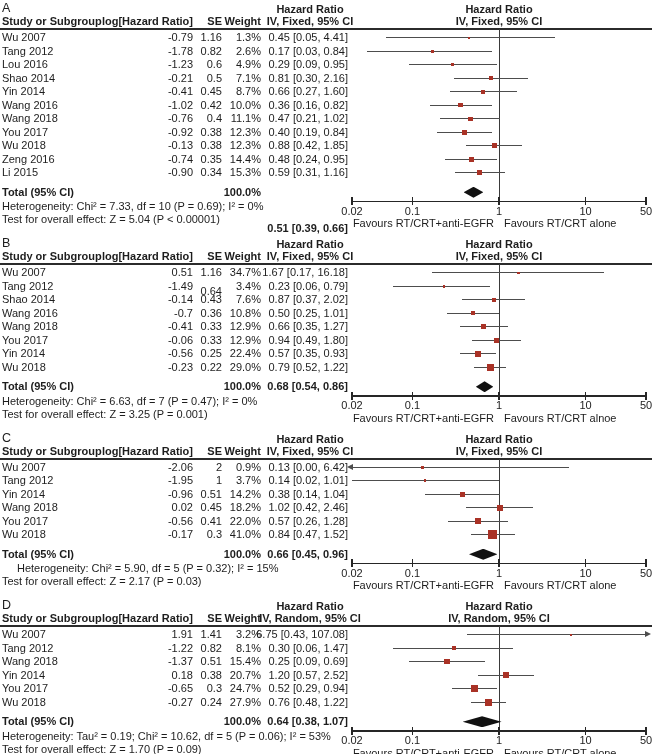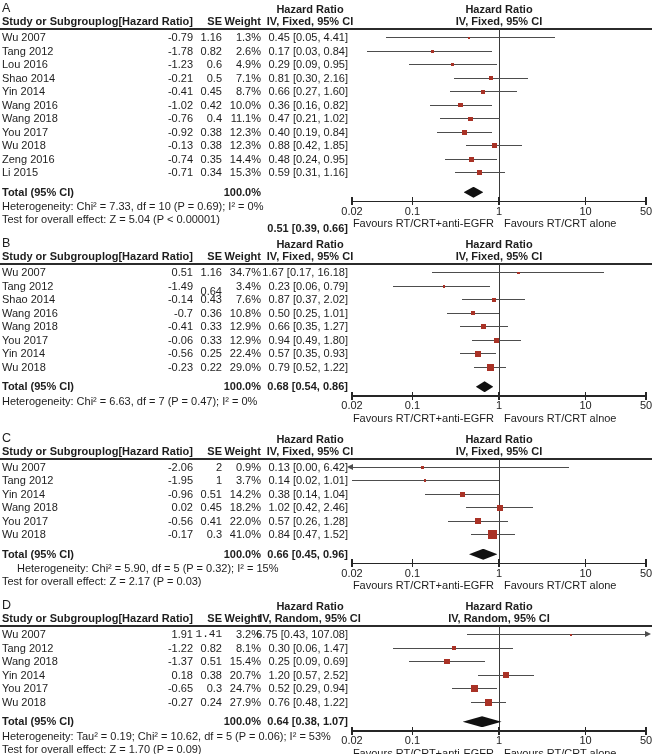--- a/index.html
+++ b/index.html
@@ -98,21 +98,21 @@
       <div class="ciline" style="left: 466.402px; top: 143.1px; width: 55.7141px; background: rgb(77, 77, 77);"></div>
       <div class="marker" style="left: 491.829px; top: 141.383px; width: 4.73463px; height: 4.73463px; background: rgb(169, 50, 38);"></div>
       <div class="t" style="left: 2px; top: 150.5px;">Zeng 2016</div>
       <div class="t" style="right: 459px; top: 150.5px;">-0.74</div>
       <div class="t" style="right: 430px; top: 150.5px;">0.35</div>
       <div class="t" style="right: 391px; top: 150.5px;">14.4%</div>
       <div class="t" style="right: 304px; top: 150.5px;">0.48 [0.24, 0.95]</div>
       <div class="ciline" style="left: 445.374px; top: 156.6px; width: 51.6986px; background: rgb(77, 77, 77);"></div>
       <div class="marker" style="left: 468.859px; top: 154.689px; width: 5.12289px; height: 5.12289px; background: rgb(169, 50, 38);"></div>
       <div class="t" style="left: 2px; top: 164px;">Li 2015</div>
-      <div class="t" style="right: 459px; top: 164px;">-0.71</div>
+      <div class="t" style="right: 459px; top: 164px;">-0.90</div>
       <div class="t" style="right: 430px; top: 164px;">0.34</div>
       <div class="t" style="right: 391px; top: 164px;">15.3%</div>
       <div class="t" style="right: 304px; top: 164px;">0.59 [0.31, 1.16]</div>
       <div class="ciline" style="left: 454.991px; top: 170.1px; width: 49.586px; background: rgb(77, 77, 77);"></div>
       <div class="marker" style="left: 476.533px; top: 168.11px; width: 5.28055px; height: 5.28055px; background: rgb(169, 50, 38);"></div>
       <div class="t b" style="left: 2px; top: 183.5px;">Total (95% CI)</div>
       <div class="t b" style="right: 391px; top: 183.5px;">100.0%</div>
       <div class="t b" style="right: 304px; top: 183.5px; margin-top: 36px;">0.51 [0.39, 0.66]</div>
       <div class="diamond" style="left: 463.618px; top: 184.75px; width: 19.7687px; height: 11px; background: rgb(17, 17, 17);"></div>
       <div class="t" style="left: 2px; top: 198px;">Heterogeneity: Chi² = 7.33, df = 10 (P = 0.69); I² = 0%</div>
@@ -197,20 +197,21 @@
       <div class="t" style="right: 430px; top: 123.5px;">0.22</div>
       <div class="t" style="right: 391px; top: 123.5px;">29.0%</div>
       <div class="t" style="right: 304px; top: 123.5px;">0.79 [0.52, 1.22]</div>
       <div class="ciline" style="left: 474.428px; top: 129.6px; width: 32.0444px; background: rgb(77, 77, 77);"></div>
       <div class="marker" style="left: 486.507px; top: 126.615px; width: 7.26997px; height: 7.26997px; background: rgb(169, 50, 38);"></div>
       <div class="t b" style="left: 2px; top: 143px;">Total (95% CI)</div>
       <div class="t b" style="right: 391px; top: 143px;">100.0%</div>
       <div class="t b" style="right: 304px; top: 143px;">0.68 [0.54, 0.86]</div>
       <div class="diamond" style="left: 475.846px; top: 144.25px; width: 17.4867px; height: 11px; background: rgb(17, 17, 17);"></div>
       <div class="t" style="left: 2px; top: 157.5px;">Heterogeneity: Chi² = 6.63, df = 7 (P = 0.47); I² = 0%</div>
+      <div class="t" style="left: 2px; top: 170.5px;">Test for overall effect: Z = 3.25 (P = 0.001)</div>
       <div class="axisline" style="left: 352px; top: 158px; width: 294px; background: rgb(38, 38, 38);"></div>
       <div class="tick" style="left: 351.4px; top: 154.8px; background: rgb(38, 38, 38);"></div>
       <div class="t" style="left: 352px; top: 162px; transform: translateX(-50%);">0.02</div>
       <div class="tick" style="left: 411.877px; top: 154.8px; background: rgb(38, 38, 38);"></div>
       <div class="t" style="left: 412.477px; top: 162px; transform: translateX(-50%);">0.1</div>
       <div class="tick" style="left: 498.4px; top: 154.8px; background: rgb(38, 38, 38);"></div>
       <div class="t" style="left: 499px; top: 162px; transform: translateX(-50%);">1</div>
       <div class="tick" style="left: 584.923px; top: 154.8px; background: rgb(38, 38, 38);"></div>
       <div class="t" style="left: 585.523px; top: 162px; transform: translateX(-50%);">10</div>
       <div class="tick" style="left: 645.4px; top: 154.8px; background: rgb(38, 38, 38);"></div>
@@ -300,21 +301,21 @@
       <div class="t b" style="left: 2px; top: 13px;">Study or Subgroup</div>
       <div class="t b" style="right: 459px; top: 13px;">log[Hazard Ratio]</div>
       <div class="t b" style="right: 430px; top: 13px;">SE</div>
       <div class="t b" style="right: 391px; top: 13px;">Weight</div>
       <div class="t b" style="left: 310px; top: 13px; transform: translateX(-50%);">IV, Random, 95% CI</div>
       <div class="t b" style="left: 499px; top: 13px; transform: translateX(-50%);">IV, Random, 95% CI</div>
       <div class="hdr-underline" style="top: 26px;"></div>
       <div class="midline" style="left: 499px; top: 27px; height: 104px;"></div>
       <div class="t" style="left: 2px; top: 29px;">Wu 2007</div>
       <div class="t" style="right: 459px; top: 29px;">1.91</div>
-      <div class="t" style="right: 430px; top: 29px; font-family: Liberation Mono, monospace;">1.41</div>
+      <div class="t" style="right: 430px; top: 29px;">1.41</div>
       <div class="t" style="right: 391px; top: 29px;">3.2%</div>
       <div class="t" style="right: 304px; top: 29px;">6.75 [0.43, 107.08]</div>
       <div class="ciline" style="left: 467.287px; top: 35.1px; width: 178.713px; background: rgb(77, 77, 77);"></div>
       <div class="arrow" style="left: 645px; top: 32.25px; border-top: 3.5px solid transparent; border-bottom: 3.5px solid transparent; border-left: 6px solid rgb(77, 77, 77);"></div>
       <div class="marker" style="left: 569.504px; top: 34.5px; width: 2.5px; height: 2.5px; background: rgb(169, 50, 38);"></div>
       <div class="t" style="left: 2px; top: 42.5px;">Tang 2012</div>
       <div class="t" style="right: 459px; top: 42.5px;">-1.22</div>
       <div class="t" style="right: 430px; top: 42.5px;">0.82</div>
       <div class="t" style="right: 391px; top: 42.5px;">8.1%</div>
       <div class="t" style="right: 304px; top: 42.5px;">0.30 [0.06, 1.47]</div>

